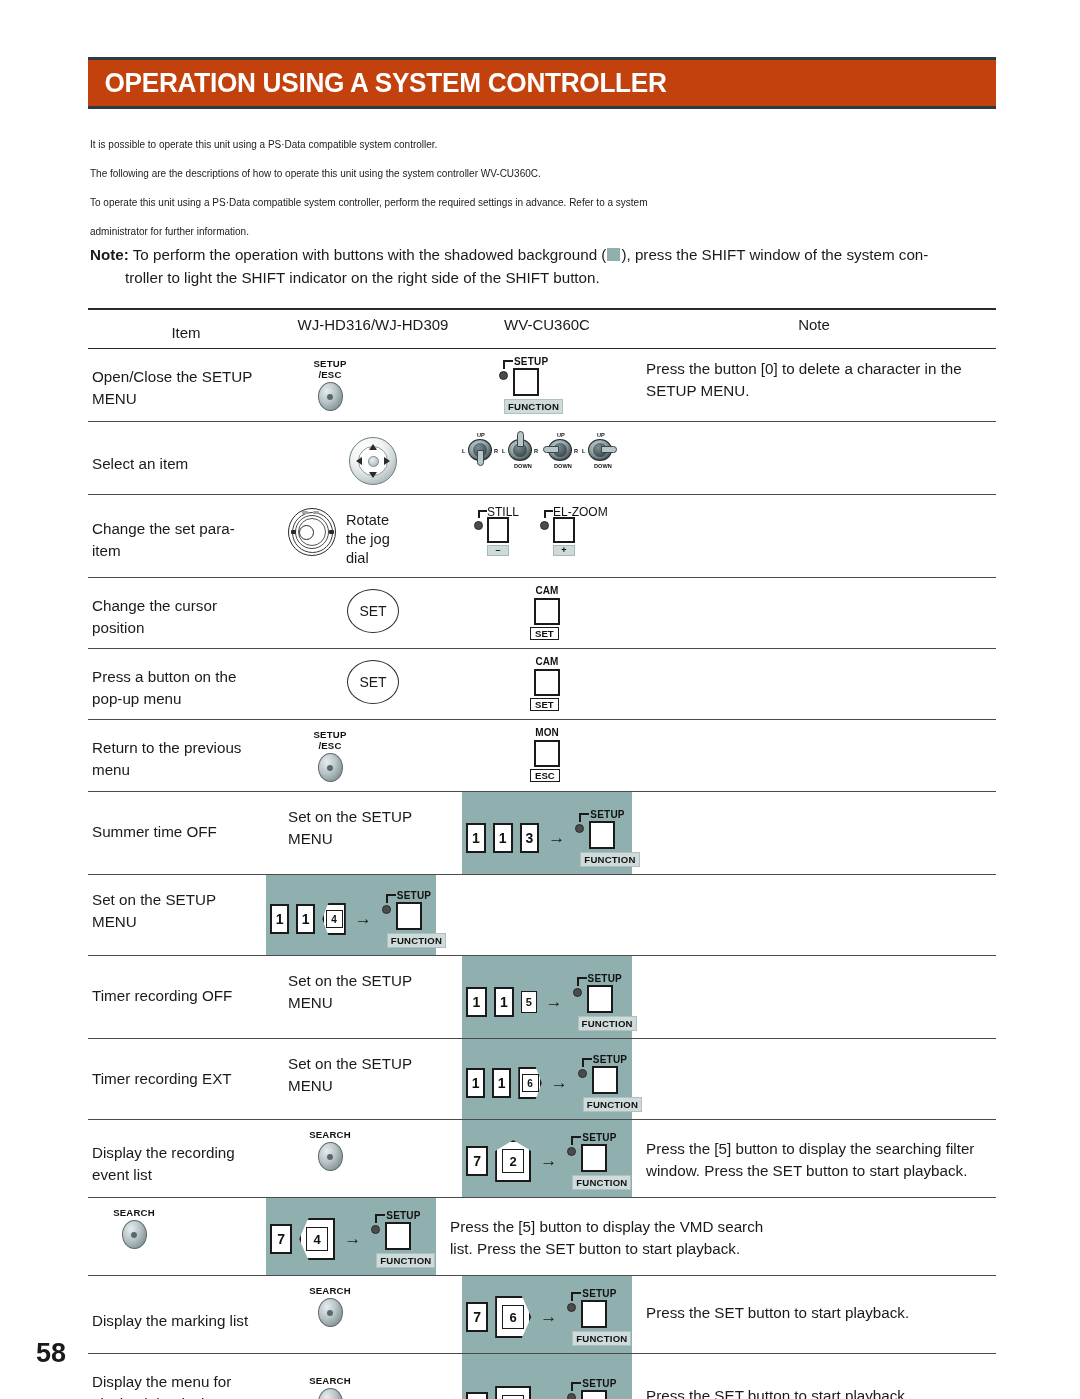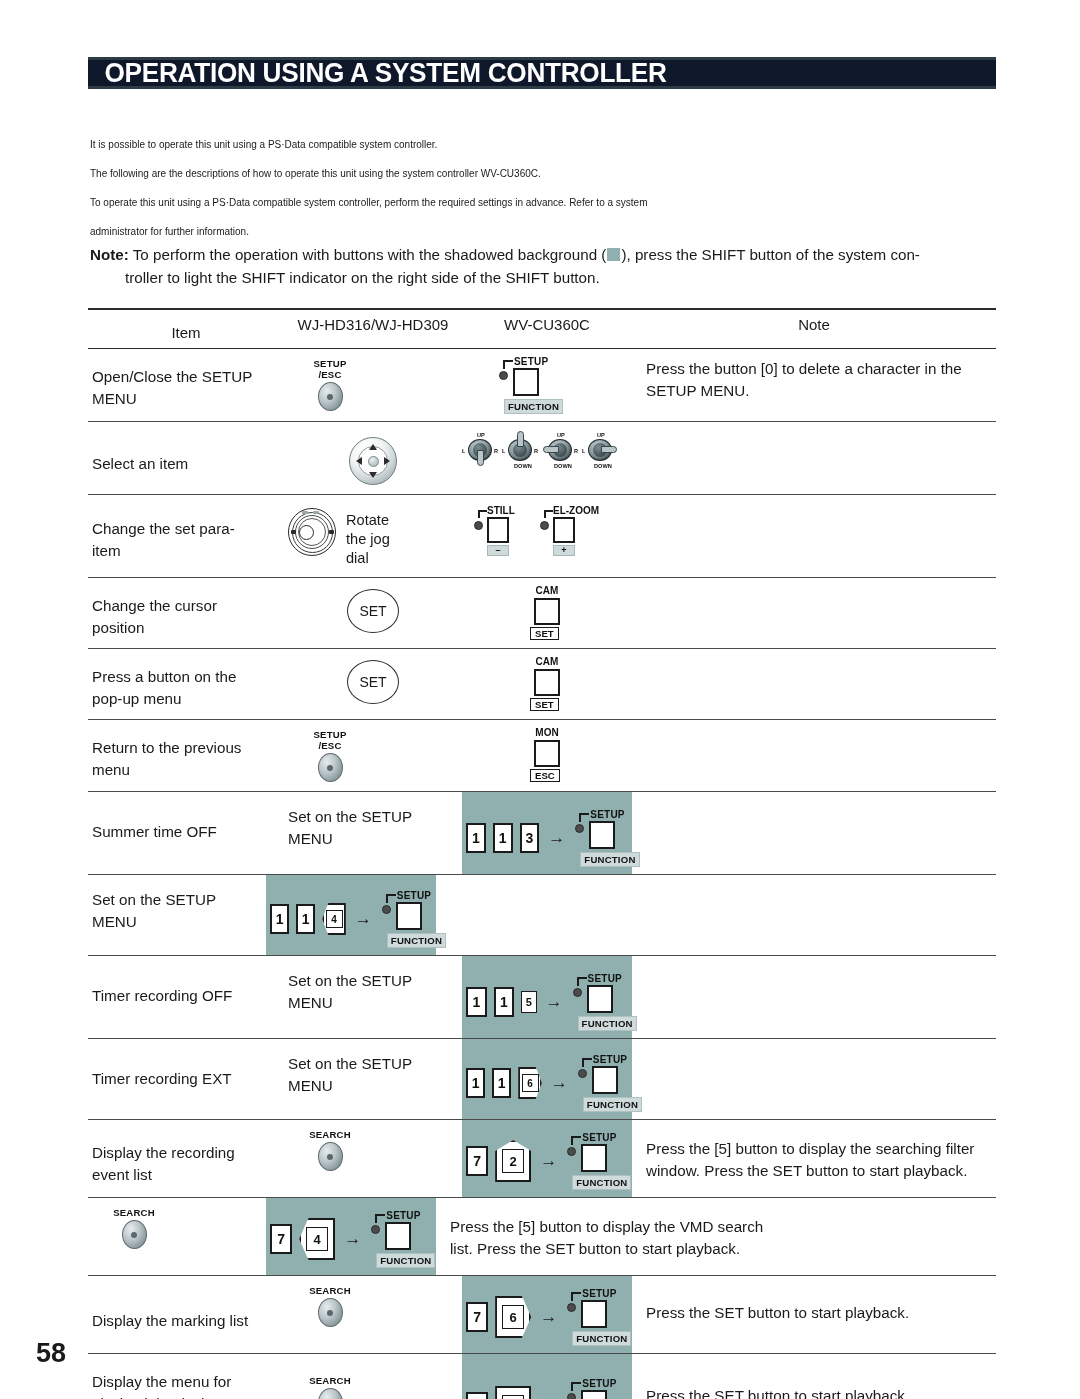--- a/index.html
+++ b/index.html
@@ -10,22 +10,22 @@
     font-family: "Liberation Sans", sans-serif;
     color: #1a1a1a;
     position: relative;
     overflow: hidden;
   }
 
   
   .page-header {
     position: absolute;
     left: 88px; top: 57px;
-    width: 908px; height: 32px;
-    background: #0f172a;
+    width: 908px; height: 52px;
+    background: #c2410c;
     border-top: 3px solid #2f3b44;
     border-bottom: 3px solid #2f3b44;
     display: flex; align-items: center;
   }
   .page-header h1 {
     margin: 0; padding: 0 0 0 17px;
     font-size: 27px; font-weight: bold;
     letter-spacing: -0.3px;
     color: #ffffff;
     font-family: "Liberation Sans", sans-serif;
@@ -193,21 +193,21 @@
 
   
   .pmbtn { position: relative; width: 52px; height: 54px; }
   .pmbtn .brk {
     position: absolute; left: 6px; top: 5px;
     width: 9px; height: 8px;
     border-left: 2px solid #1a1a1a; border-top: 2px solid #1a1a1a;
   }
   .pmbtn .lbl-top {
     position: absolute; left: 15px; top: 0px;
-    font-size: 10px; font-weight: bold; color: #111; white-space: nowrap;
+    font-size: 12px; font-weight: normal; color: #111; white-space: nowrap;
   }
   .pmbtn .led {
     position: absolute; left: 2px; top: 16px;
     width: 9px; height: 9px; border-radius: 50%;
     background: #4b4b4b; border: 1px solid #2b2b2b;
   }
   .pmbtn .sq {
     position: absolute; left: 15px; top: 12px;
     width: 22px; height: 26px; background: #fff; border: 2px solid #1a1a1a;
   }
@@ -287,21 +287,21 @@
 
 <div class="intro">
   <p>It is possible to operate this unit using a PS·Data compatible system controller.</p>
   <p>The following are the descriptions of how to operate this unit using the system controller WV-CU360C.</p>
   <p>To operate this unit using a PS·Data compatible system controller, perform the required settings in advance. Refer to a system</p>
   <p>administrator for further information.</p>
 </div>
 
 <div class="note-block">
   <span class="note-label">Note:</span>
-  <span>To perform the operation with buttons with the shadowed background (</span><span class="shade-swatch"></span><span>), press the SHIFT button of the system con-</span>
+  <span>To perform the operation with buttons with the shadowed background (</span><span class="shade-swatch"></span><span>), press the SHIFT window of the system con-</span>
   <span class="l2">troller to light the SHIFT indicator on the right side of the SHIFT button.</span>
 </div>
 
 <div class="tbl">
 
   <div class="row hdr">
     <div class="c-item">Item</div>
     <div class="c-hd">WJ-HD316/WJ-HD309</div>
     <div class="c-cu">WV-CU360C</div>
     <div class="c-note">Note</div>

